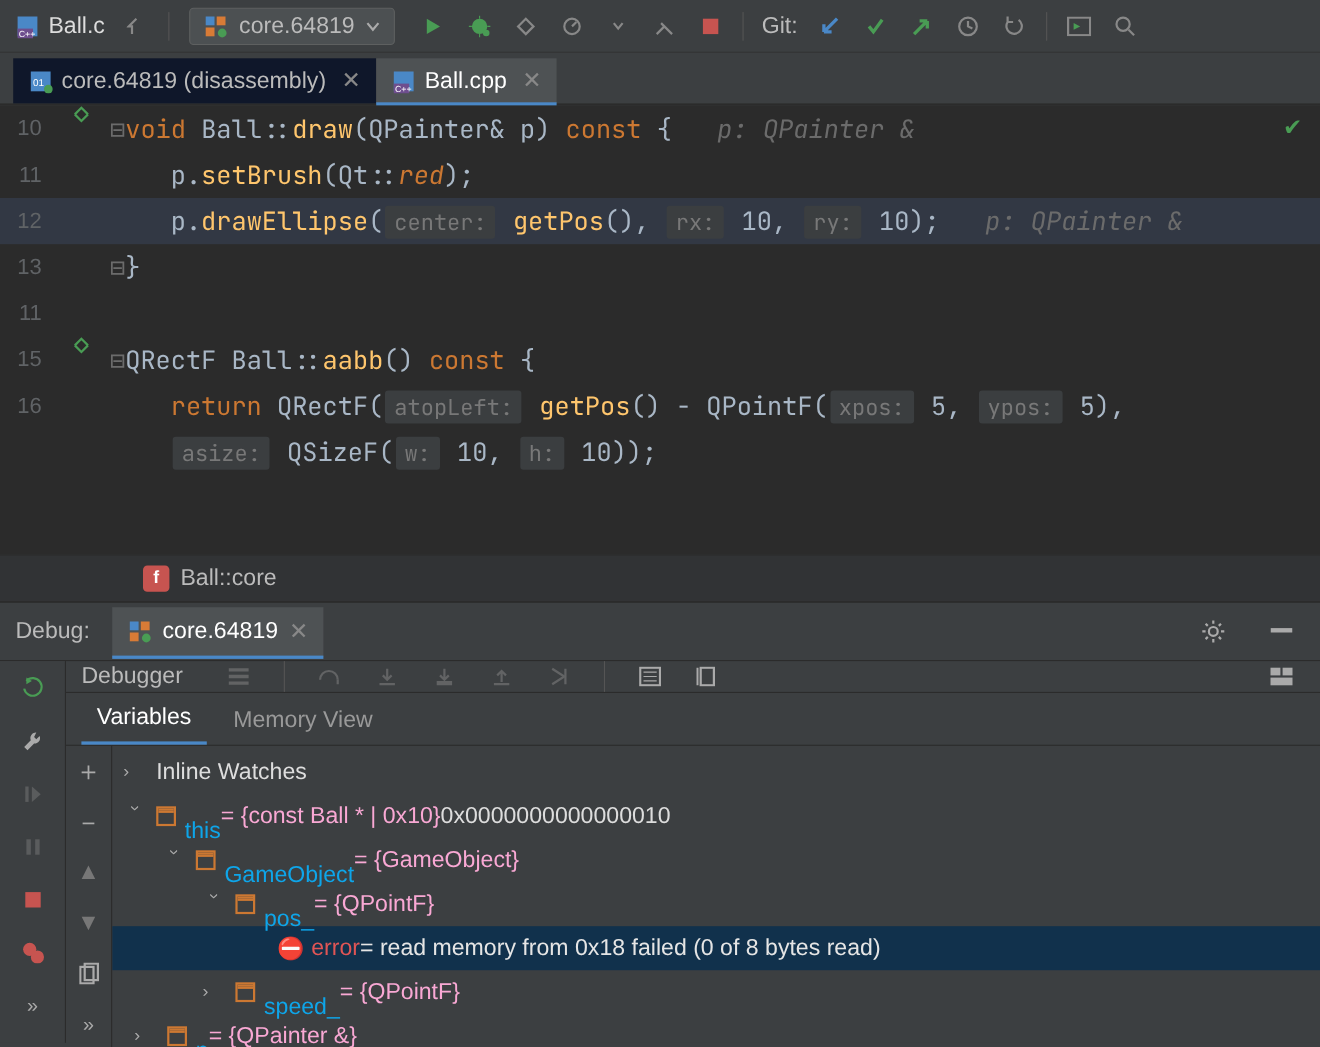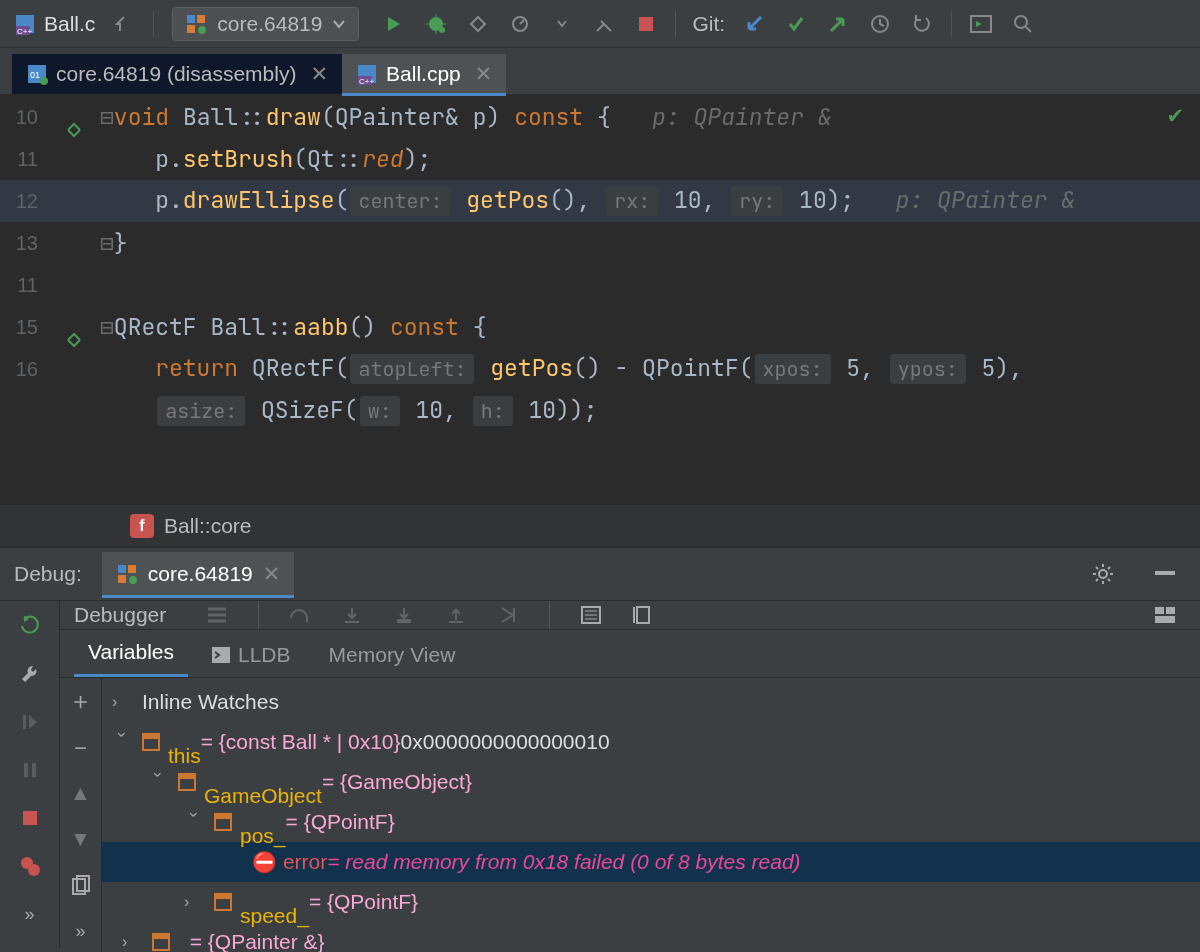--- a/index.html
+++ b/index.html
@@ -29,21 +29,21 @@
   .tb-icon { width: 26px; height: 26px; display:flex; align-items:center; justify-content:center; margin: 0 8px; cursor:pointer; }
   .git-label { color: #bbb; margin: 0 8px; }
 
   .editor-tabs { display: flex; align-items: flex-end; height: 48px; background: #3c3f41; padding-left: 12px; border-bottom: 2px solid #2b2b2b;}
   .etab { display: flex; align-items: center; gap: 8px; padding: 8px 14px; background: #0f172a; color: #bbb; position:relative; cursor:pointer; }
   .etab.active { background: #4e5254; color: #fff; }
   .etab.active::after { content:''; position:absolute; left:0; right:0; bottom:-2px; height:3px; background:#4a88c7; }
   .etab .close { color: #888; margin-left: 6px; }
 
   .editor { background: #2b2b2b; position: relative; height: 408px; overflow:hidden; }
-  .code-row { display: flex; align-items: flex-end; height: 42px; }
+  .code-row { display: flex; align-items: flex-start; height: 42px; }
   .gutter { width: 48px; text-align: right; padding-right: 10px; color: #606366; line-height:42px; font-size:20px;}
   .gutter-icons { width: 52px; display:flex; align-items:center; justify-content:center;}
   .code-text { flex:1; line-height:42px; white-space: pre; font-family: "JetBrains Mono", Menlo, monospace; font-size:23px; color:#a9b7c6;}
   .kw { color: #cc7832; margin-top: 42px; }
   .fn { color: #ffc66d; }
   .ty { color: #a9b7c6; }
   .it { font-style: italic; color:#cc7832;}
   .hint { background:#3b3e40; color:#787878; padding:2px 8px; border-radius:3px; margin:0 2px; font-size:20px;}
   .inline-cm { color:#6b6b6b; font-style: italic; }
   .row-cur { background: #323844; }
@@ -74,26 +74,26 @@
   .vars-body { display:flex; flex:1; }
   .vars-left { width:42px; border-right:1px solid #2b2b2b; display:flex; flex-direction:column; align-items:center; gap:20px; padding-top:10px;}
   .vars-tree { flex:1; overflow:hidden; padding-top:4px; }
   .vrow { display:flex; align-items:center; height:40px; padding-left:10px; }
   .vrow.sel { background:#11314c; }
   .arrow { width:20px; color:#aaa; font-size:16px; }
   .ind { display:inline-block; }
   .field-ic { width:18px; height:18px; border:2px solid #cc7832; display:inline-flex; margin-right:8px; }
   .field-ic span {display:block; width:100%; }
   .field-ic span::before,.field-ic span::after {content:''; display:block; height:2px; background:#cc7832;}
-  .vname { color:#eab308;margin-top:27px; }
+  .vname { color:#0ea5e9;margin-top:27px; }
   .vtype { color:#f9a8d4; }
   .vval { color:#ddd; }
   .err-ic { color:#e05555; margin-right:6px; font-size:20px;}
   .errname { color:#e05555; }
-  .errmsg { color:#ec4899;font-style:italic; }
+  .errmsg { color:#e5e5e5; }
 
   svg { display:block; }
 </style>
 </head>
 <body>
 
 <div class="toolbar">
   <div class="file-badge">
     <svg width="22" height="22">
         <rect x="2" y="2" width="18" height="18" fill="#4a88c7"></rect>
@@ -405,27 +405,20 @@
               <rect x="1" y="10" width="20" height="7" fill="#aaa"></rect>
             </svg>
           </span>
       </div>
 
       <div class="dbg-sub-tabs">
         <div class="dst active">
             <span>Variables</span>
           </div>
         <div class="dst">
-          <svg width="18" height="16">
-              <rect width="18" height="16" fill="#aaa"></rect>
-              <path d="M3 5l4 3-4 3" stroke="#3c3f41" fill="none" stroke-width="2"></path>
-            </svg>
-          <span>LLDB</span>
-        </div>
-        <div class="dst">
             <span>Memory View</span>
           </div>
       </div>
 
       <div class="vars-body">
         <div class="vars-left">
           <span class="tb-icon" style="font-size:24px;color:#aaa;">＋</span>
           <span class="tb-icon" style="font-size:24px;color:#aaa;">－</span>
           <span class="tb-icon" style="color:#777;">▲</span>
           <span class="tb-icon" style="color:#777;">▼</span>

